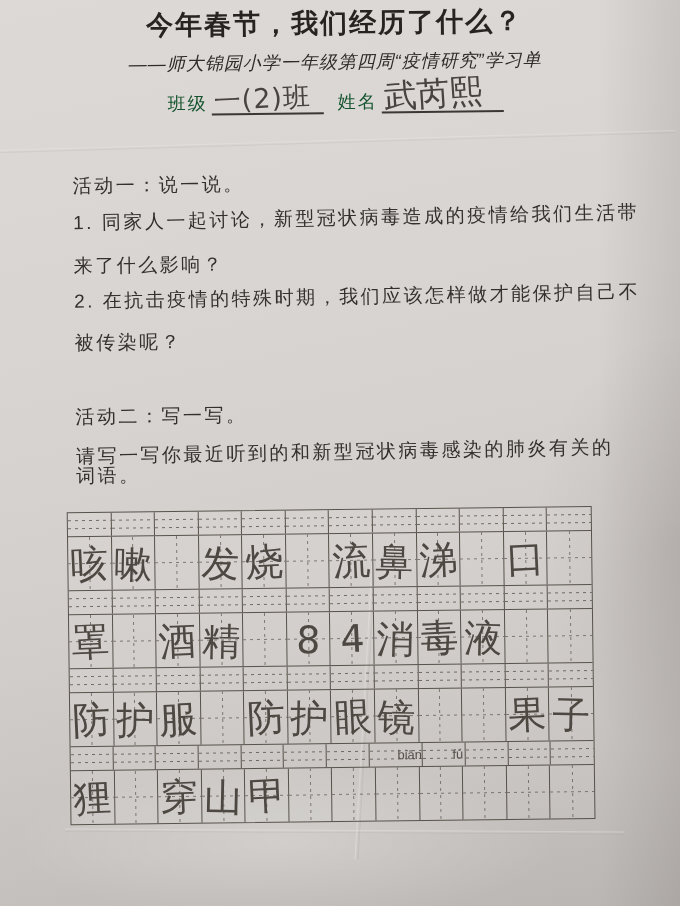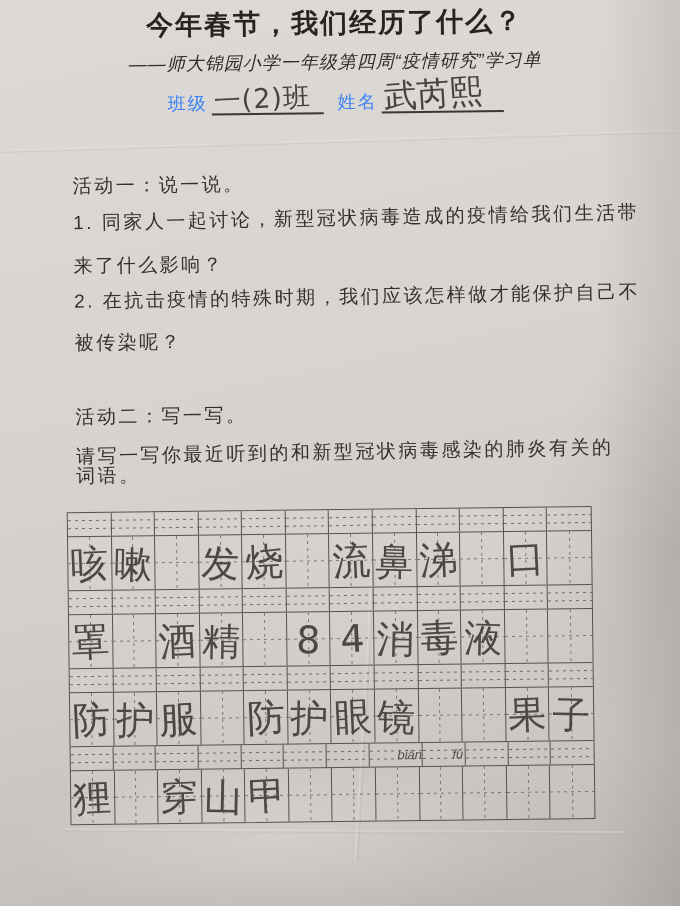--- a/index.html
+++ b/index.html
@@ -14,21 +14,21 @@
   }
   .sheet{
     position:absolute;left:0;top:0;width:680px;height:906px;
     transform:rotate(-0.7deg);transform-origin:50% 50%;
   }
   .crease{position:absolute;pointer-events:none;}
   .crease.c1{left:0;top:140px;width:680px;height:3px;background:linear-gradient(to bottom,rgba(255,255,255,0.25),rgba(90,84,78,0.10));transform:rotate(-1deg);}
   .crease.c2{left:360px;top:560px;width:4px;height:300px;background:linear-gradient(to right,rgba(255,255,255,0.28),rgba(90,84,78,0.12));transform:rotate(4deg);}
   .crease.c3{left:60px;top:830px;width:560px;height:3px;background:linear-gradient(to bottom,rgba(255,255,255,0.30),rgba(90,84,78,0.10));transform:rotate(1deg);}
 
-  .print{color:#3b82f6;}
+  .print{color:#14532d;}
   .title{
     position:absolute;left:0;top:5px;width:680px;text-align:center;
     font-size:27px;font-weight:700;letter-spacing:2px;color:#262320;
   }
   .subtitle{
     position:absolute;left:0;top:50px;width:680px;text-align:center;
     font-size:18px;letter-spacing:1px;color:#2e2b28;font-style:italic;
   }
   .idline{
     position:absolute;left:0;top:86px;width:680px;text-align:center;
@@ -58,21 +58,21 @@
   .grid{
     position:absolute;left:66px;top:509px;width:523px;
     border:1.6px solid #57524b;background:rgba(255,255,255,0.06);
   }
   .prow{display:grid;grid-template-columns:repeat(12,1fr);height:23px;border-bottom:1.2px solid #57524b;}
   .crow{display:grid;grid-template-columns:repeat(12,1fr);height:53px;border-bottom:1.2px solid #57524b;}
   .grid > div:last-child{border-bottom:none;}
   .pcell{
     border-right:1.2px solid #57524b;
     display:flex;align-items:center;justify-content:center;
-    font-size:13px;font-style:italic;color:#55504a;overflow:visible;white-space:nowrap;
+    font-size:13px;color:#55504a;overflow:visible;white-space:nowrap;
     background:
       repeating-linear-gradient(to right, rgba(80,74,67,0.75) 0 3px, transparent 3px 7px) 0 30% / 100% 1px no-repeat,
       repeating-linear-gradient(to right, rgba(80,74,67,0.75) 0 3px, transparent 3px 7px) 0 70% / 100% 1px no-repeat;
     padding-left: 28px;
   }
   .ccell{
     border-right:1.2px solid #57524b;
     display:flex;align-items:center;justify-content:center;overflow:visible;
     background:
       repeating-linear-gradient(to bottom, rgba(80,74,67,0.65) 0 3px, transparent 3px 7px) 50% 0 / 1px 100% no-repeat,

